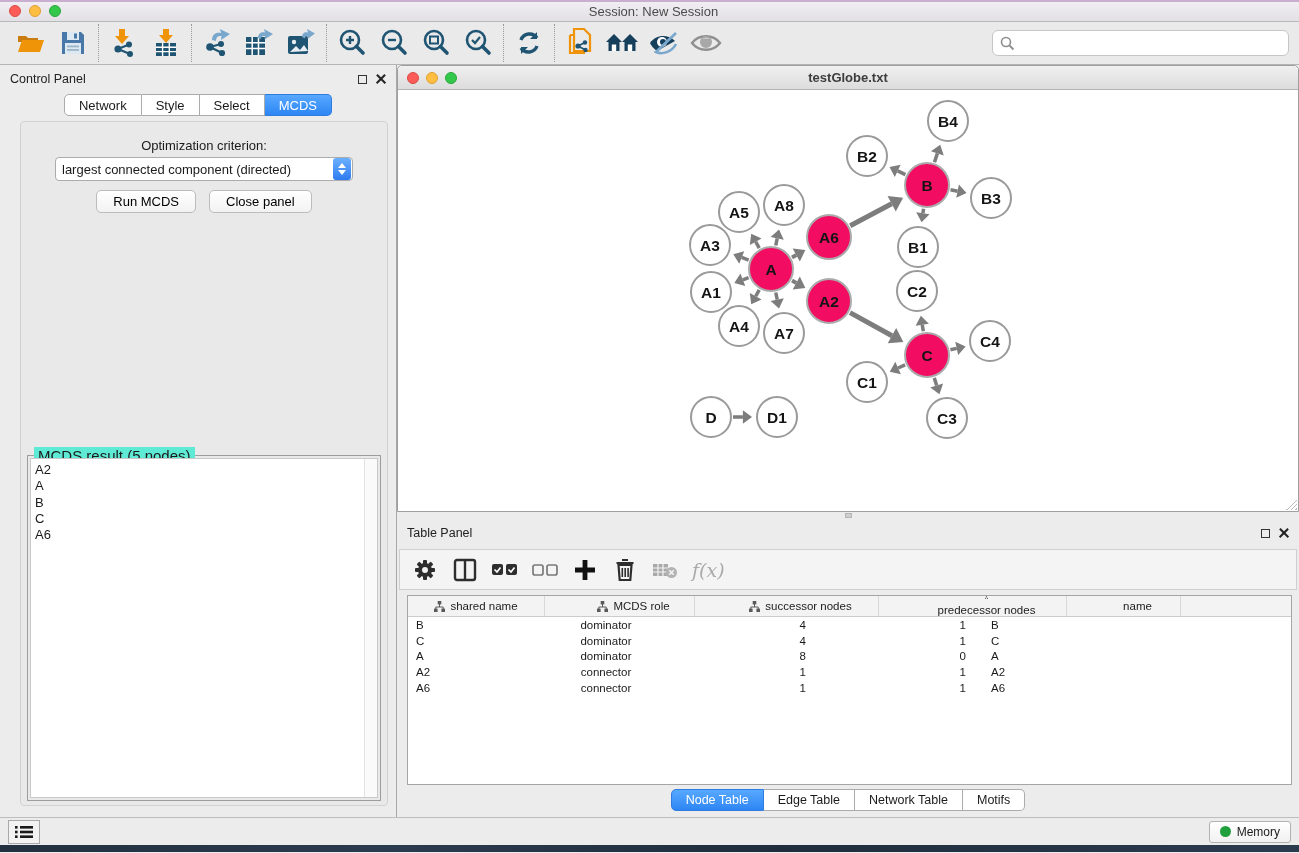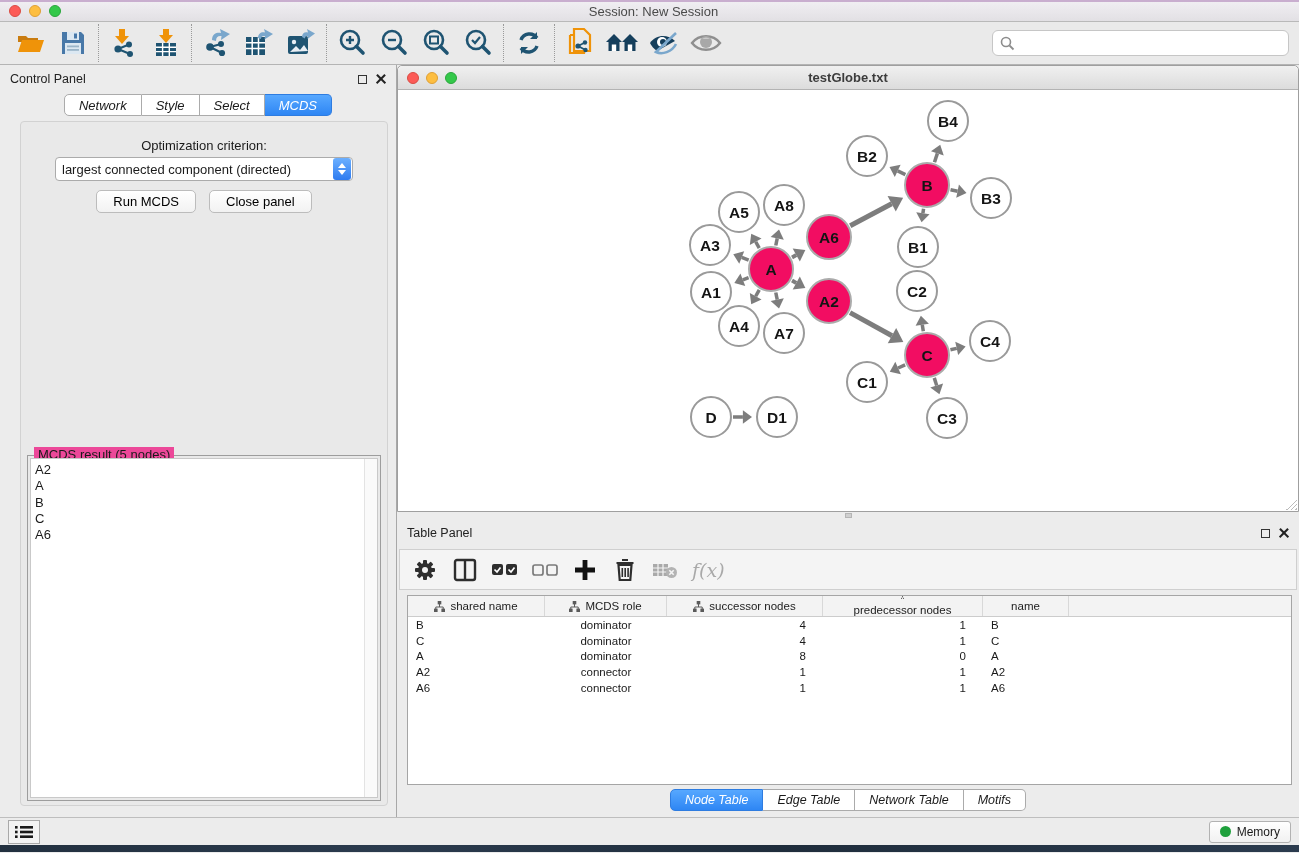--- a/index.html
+++ b/index.html
@@ -29,38 +29,38 @@
 
   
   .panel-head { height:28px; display:flex; align-items:center; padding:0 10px; }
   .panel-head .ptitle { font-size:12.5px; color:#222; }
   .panel-icons { margin-left:auto; display:flex; gap:9px; align-items:center; }
   .float-ic { width:9px; height:9px; border:1.6px solid #333; display:inline-block; }
   .close-ic { width:10px; height:10px; position:relative; display:inline-block; }
   .close-ic::before,.close-ic::after { content:""; position:absolute; left:-1px; top:4px; width:12px; height:2.4px; background:#222; }
   .close-ic::before { transform:rotate(45deg); } .close-ic::after { transform:rotate(-45deg); }
 
-  .seg-tabs { display:flex; justify-content:center; margin-top:1px;font-style:italic; }
+  .seg-tabs { display:flex; justify-content:center; margin-top:1px; }
   .seg { height:22px; border:1px solid #ababab; border-left:none; background:#fff; font-size:13px; display:flex; align-items:center; justify-content:center; padding:0 14px; cursor:default; }
   .seg:first-child { border-left:1px solid #ababab; border-radius:5px 0 0 5px; }
   .seg:last-child { border-radius:0 5px 5px 0; }
   .seg.active { background:linear-gradient(#57a8ff,#2e86f4); border-color:#2e7ce0; color:#fff; }
 
   .cp-content { position:absolute; left:8px; right:8px; top:56px; bottom:11px; background:#e9e9e9; border:1px solid #d2d2d2; border-radius:4px;margin-left:12px; }
   .opt-label { text-align:center; font-size:13px; margin-top:16px; }
   .combo { position:absolute; left:34px; right:34px; top:35px; height:24px; background:#fff; border:1px solid #ababab; border-radius:4px; display:flex; align-items:center; }
   .combo .cval { flex:1; font-size:13px; padding-left:6px; }
   .stepper { width:18px; height:22px; margin-right:1px; border-radius:3px; background:linear-gradient(#6cb0ff,#2e7bf0); display:flex; flex-direction:column; align-items:center; justify-content:center; gap:2px; }
   .stepper .up { width:0;height:0;border-left:4px solid transparent;border-right:4px solid transparent;border-bottom:5px solid #fff; }
   .stepper .dn { width:0;height:0;border-left:4px solid transparent;border-right:4px solid transparent;border-top:5px solid #fff; }
   .btn-row { position:absolute; top:68px; left:0; right:0; display:flex; justify-content:center; gap:13px; }
   .mbtn { height:23px; background:linear-gradient(#ffffff,#f2f2f2); border:1px solid #bcbcbc; border-radius:5px; font-size:13px; padding:0 16px; font-family:"Liberation Sans",sans-serif; }
 
   .groupbox { position:absolute; left:6px; right:6px; top:333px; bottom:4px; border:1px solid #9d9d9d; }
-  .groupbox .legend { position:absolute; top:-9px; left:6px; background:#ec4899; padding:0 4px; font-size:13px; }
+  .groupbox .legend { position:absolute; top:-9px; left:6px; background:#5eead4; padding:0 4px; font-size:15px; }
   .result-list { position:absolute; inset:2px; background:#fff; border:1px solid #c9c9c9; overflow:hidden; }
   .result-scroll { position:absolute; top:0; bottom:0; right:0; width:13px; background:#fafafa; border-left:1px solid #e3e3e3; }
   .result-items { padding:3px 0 0 4px; font-size:13px; line-height:16.3px; }
 
   
   .net-window { height:447px; background:#fff; border:1px solid #9f9f9f; border-radius:5px 5px 0 0; position:relative; overflow:hidden;font-weight:bold; }
   .net-title { height:24px; background:linear-gradient(#f0f0f0,#dcdcdc); border-bottom:1px solid #b3b3b3; border-radius:5px 5px 0 0; display:flex; align-items:center; justify-content:center; position:relative; }
   .net-title .ntext { font-size:13px; color:#3c3c3c; }
   .net-lights { position:absolute; left:9px; top:6px; display:flex; gap:7px; }
   .net-canvas { position:absolute; left:0; right:0; top:24px; bottom:0; background:#fff; }
@@ -70,21 +70,21 @@
   .splitter { height:7px; display:flex; align-items:center; justify-content:center; }
   .grip-dot { width:7px; height:5px; background:#cfcfcf; border:1px solid #b5b5b5; }
 
   
   .table-panel { flex:1; position:relative; background:#ececec; }
   .tp-toolbar { position:absolute; left:2px; right:2px; top:30px; height:41px; background:#f4f4f4; border:1px solid #cfcfcf; display:flex; align-items:center; padding:0 12px; gap:14px; }
   .tp-ic { width:26px; height:26px; display:flex; align-items:center; justify-content:center; }
   .fx { font-family:"DejaVu Serif", serif; font-style:italic; font-size:19px; color:#a9a9a9; }
 
   .data-table { position:absolute; left:10px; right:7px; top:76px; height:190px; background:#fff; border:1px solid #a5a5a5; overflow:hidden; font-size:11.5px; }
-  .thead { display:flex; background:#f3f3f3; border-bottom:1px solid #cccccc; height:21px; }
+  .thead { display:flex; background:#f3f3f3; border-bottom:1px solid #cccccc; height:21px;gap:28px; }
   .th { display:flex; align-items:center; justify-content:center; gap:5px; border-right:1px solid #d8d8d8; color:#1c1c1c; }
   .trow { display:flex; height:15.8px; align-items:center; }
   .td { padding:0 8px; white-space:nowrap; overflow:hidden; }
   .td.num { text-align:right; padding-right:17px; }
   .c0{width:137px;} .c1{width:122px;text-align:center;} .c2{width:156px;} .c3{width:160px;flex-direction:column;} .c4{width:86px;}
 
   .bottom-tabs { position:absolute; left:0; right:0; top:269px; display:flex; justify-content:center; }
   .bseg { height:22px; font-size:12.5px; }
 
   

